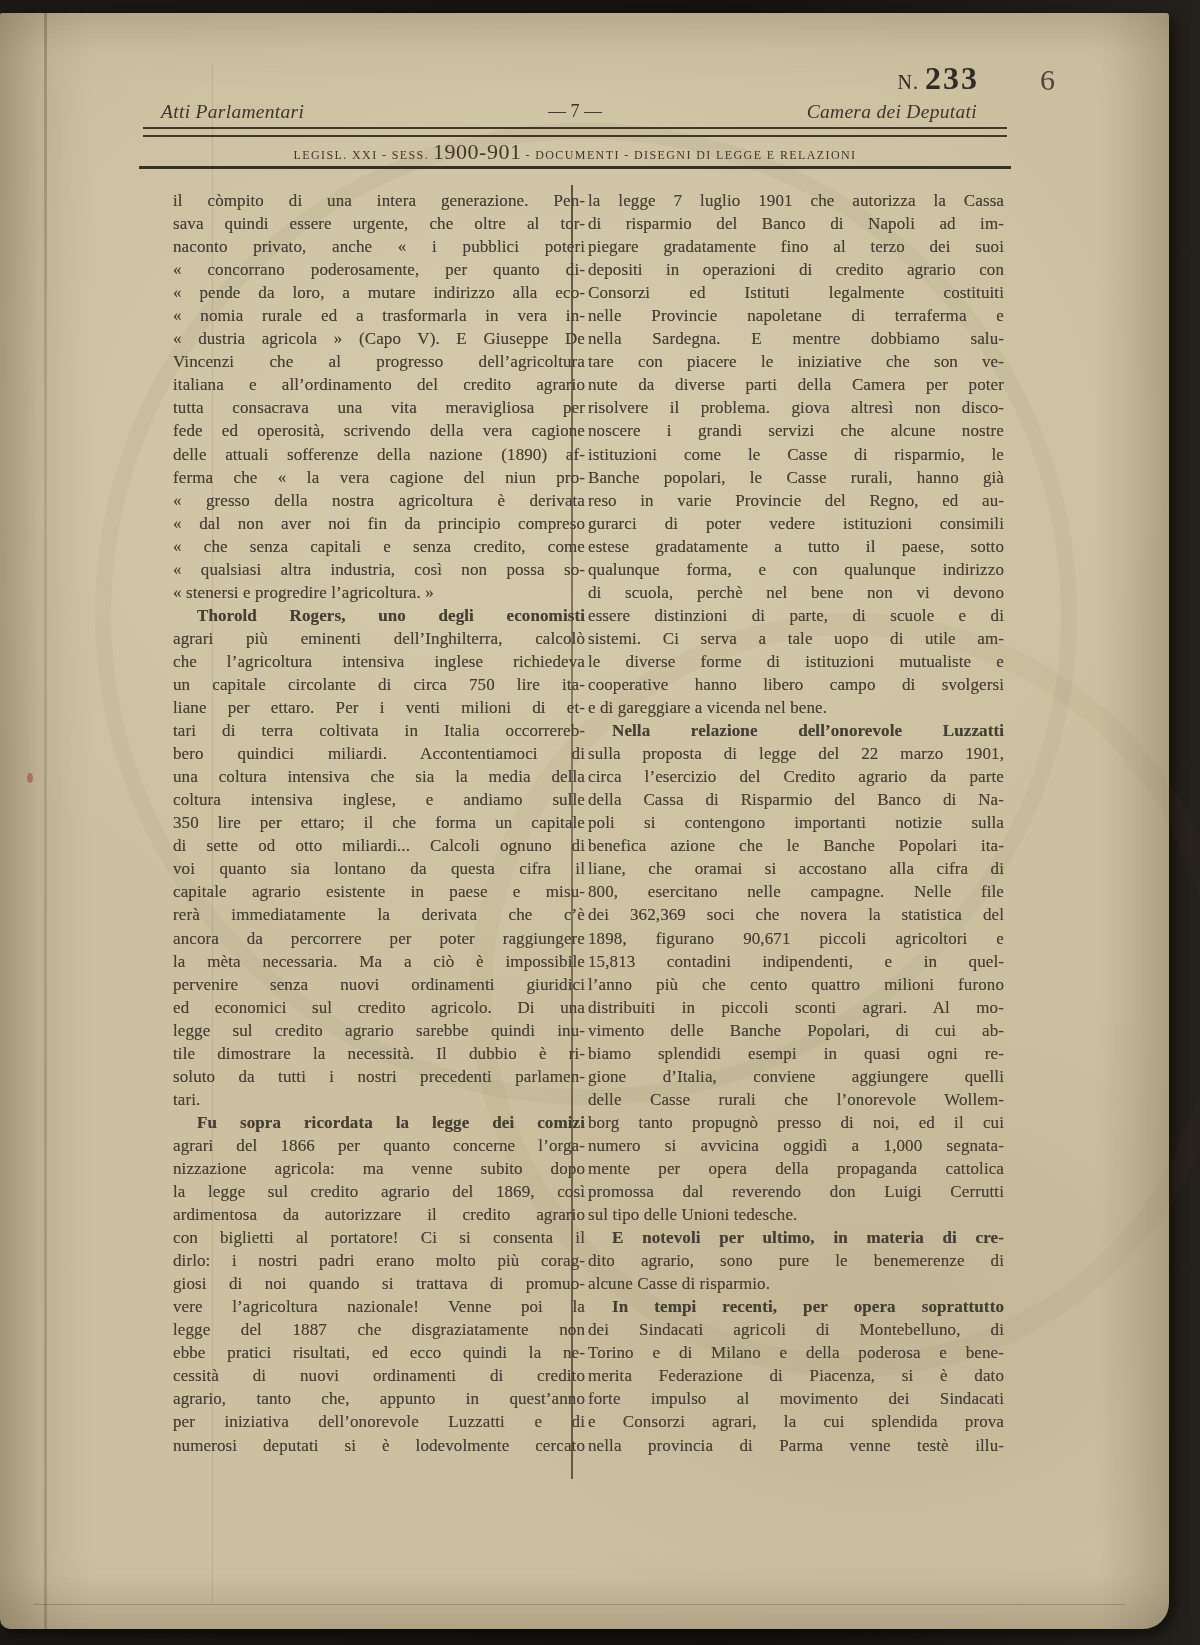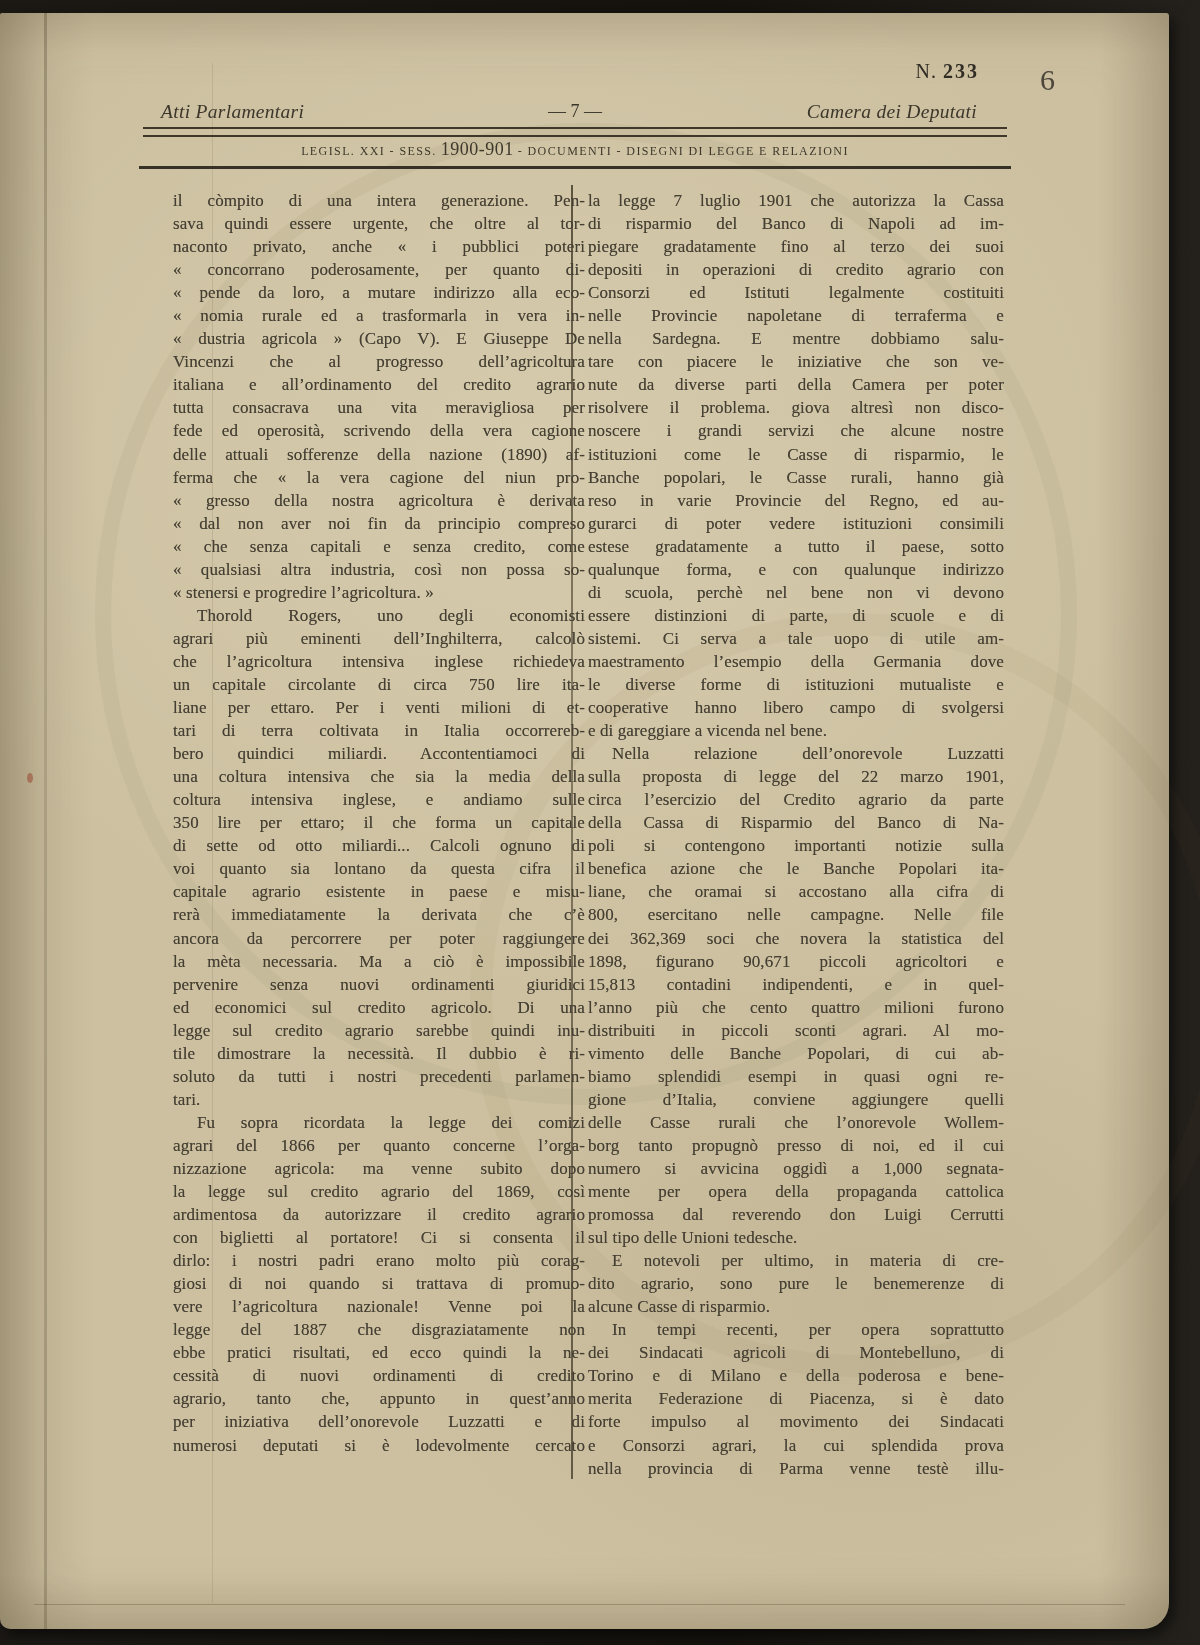--- a/index.html
+++ b/index.html
@@ -27,46 +27,46 @@
   .bottom-edge { position:absolute; left:34px; right:44px; bottom:24px; height:1px; background:rgba(80,68,46,0.32); }
   .ring { position:absolute; border-radius:50%; border:16px solid rgba(112,100,66,0.065); }
   .ring.r1 { left:95px; top:110px; width:950px; height:950px; }
   .ring.r2 { left:470px; top:600px; width:720px; height:720px; border-width:22px; border-color:rgba(112,100,66,0.05); }
   .speck { position:absolute; left:27px; top:760px; width:6px; height:10px; border-radius:50%; background:rgba(150,62,40,0.5); }
 
   #content { position:absolute; left:145px; top:0; width:860px; height:100%; color:#433d31; }
 
   .corner-num { position:absolute; left:1040px; top:50px; font-size:30px; color:#4c463b; }
   .doc-num { position:absolute; right:26px; top:47px; font-size:20px; color:#322d24; letter-spacing:1px; }
-  .doc-num b { font-size:20px; letter-spacing:2px; }
+  .doc-num b { font-size:32px; letter-spacing:2px; }
 
   .hdr-row { position:absolute; left:0; top:84px; width:100%; height:26px; font-style:italic; font-size:19.5px; color:#3c362b; }
   .hdr-left { position:absolute; left:16px; bottom:0; letter-spacing:0.3px; }
   .hdr-center { position:absolute; left:50%; margin-left:-60px; width:120px; text-align:center; bottom:1px; font-style:normal; font-size:18px; }
   .hdr-right { position:absolute; right:28px; bottom:0; letter-spacing:0.3px; }
 
   .rule-double { position:absolute; left:-2px; top:114px; width:calc(100% + 4px); height:6px;
     border-top:2px solid #3f382a; border-bottom:2px solid #3f382a; }
   .session-row { position:absolute; left:0; top:126px; width:100%; text-align:center; color:#3e382b; }
   .session-small { font-size:12px; letter-spacing:1.4px; font-weight:normal; }
-  .session-year { font-size:18px; letter-spacing:0.5px; }
+  .session-year { font-size:22px; letter-spacing:0.5px; }
   .rule-single { position:absolute; left:-6px; top:153px; width:calc(100% + 12px); height:3px; background:#363126; }
 
   #cols { position:absolute; left:0; top:176px; width:860px; height:1292px; }
   .divider { position:absolute; left:426px; top:-4px; width:2px; height:1294px;
     background:linear-gradient(180deg, rgba(72,63,45,0.85), rgba(72,63,45,0.55) 40%, rgba(72,63,45,0.8)); }
   .col { position:absolute; top:0; }
   #col-left { left:0; width:412px;margin-left:28px; }
   #col-right { left:443px; width:416px; }
 
   .ln { font-size:17px; line-height:23.05px; height:23.05px; overflow:hidden;
     text-align:justify; text-align-last:justify; color:#453f33;
     text-shadow:0 0 0.5px rgba(69,63,51,0.55); letter-spacing:0.1px; }
   .ln.end { text-align-last:left; }
-  .ln.ind { text-indent:24px; }
+  .ln.ind { text-indent:24px;font-weight:bold; }
   .it { }
 </style>
 </head>
 <body>
 
 <div id="page">
   <div id="paper">
     <div class="ring r1"></div>
     <div class="ring r2"></div>
     <div class="seam"></div>
@@ -168,21 +168,20 @@
             <div class="ln">noscere i grandi servizi che alcune nostre</div>
             <div class="ln">istituzioni come le Casse di risparmio, le</div>
             <div class="ln">Banche popolari, le Casse rurali, hanno già</div>
             <div class="ln">reso in varie Provincie del Regno, ed au-</div>
             <div class="ln">gurarci di poter vedere istituzioni consimili</div>
             <div class="ln">estese gradatamente a tutto il paese, sotto</div>
             <div class="ln">qualunque forma, e con qualunque indirizzo</div>
             <div class="ln">di scuola, perchè nel bene non vi devono</div>
             <div class="ln">essere distinzioni di parte, di scuole e di</div>
             <div class="ln">sistemi. Ci serva a tale uopo di utile am-</div>
-            <div class="ln">maestramento l’esempio della Germania dove</div>
             <div class="ln">le diverse forme di istituzioni mutualiste e</div>
             <div class="ln">cooperative hanno libero campo di svolgersi</div>
             <div class="ln end">e di gareggiare a vicenda nel bene.</div>
             <div class="ln ind">Nella relazione dell’onorevole Luzzatti</div>
             <div class="ln">sulla proposta di legge del 22 marzo 1901,</div>
             <div class="ln">circa l’esercizio del Credito agrario da parte</div>
             <div class="ln">della Cassa di Risparmio del Banco di Na-</div>
             <div class="ln">poli si contengono importanti notizie sulla</div>
             <div class="ln">benefica azione che le Banche Popolari ita-</div>
             <div class="ln">liane, che oramai si accostano alla cifra di</div>

